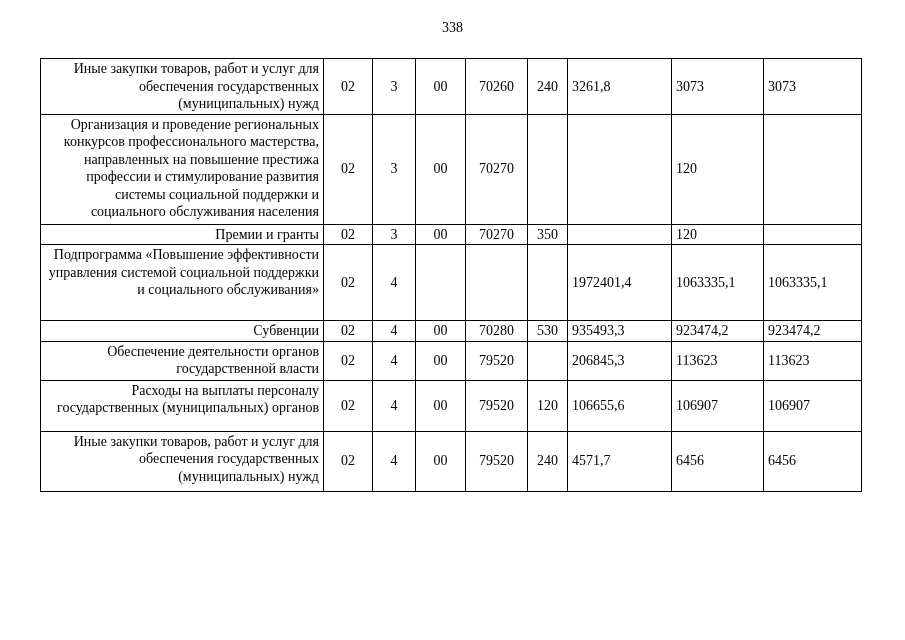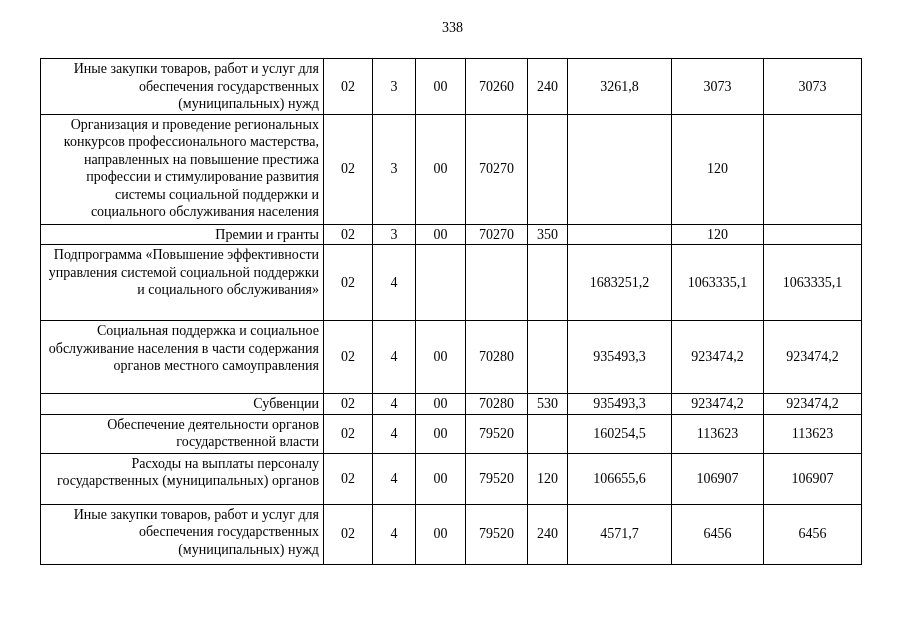--- a/index.html
+++ b/index.html
@@ -39,21 +39,21 @@
   }
   table.budget td {
     border: 1px solid #000000;
     padding: 1px 4px;
     line-height: 17.5px;
     overflow: hidden;
     word-wrap: break-word;
   }
   td.desc   { text-align: right;  vertical-align: top;    padding-left: 3px; padding-right: 6px; }
   td.code   { text-align: center; vertical-align: middle; padding: 1px 1px; }
-  td.num    { text-align: center; vertical-align: middle; padding-right: 3px; }
+  td.num    { text-align: left; vertical-align: middle; padding-right: 3px; }
   tr.r1 { height: 54px; }
   tr.r2 { height: 110px; }
   tr.r3 { height: 19px; margin-top: 28px; }
   tr.r4 { height: 76px; padding-left: 16px; }
   tr.r5 { height: 73px; }
   tr.r6 { height: 18px; }
   tr.r7 { height: 39px; padding-left: 48px; }
   tr.r8 { height: 51px; }
   tr.r9 { height: 60px; }
 </style>
@@ -110,54 +110,43 @@
         <td class="num">120</td>
         <td class="num"></td>
       </tr>
       <tr class="r4">
         <td class="desc">Подпрограмма «Повышение эффективности управления системой социальной поддержки и социального обслуживания»</td>
         <td class="code">02</td>
         <td class="code">4</td>
         <td class="code"></td>
         <td class="code"></td>
         <td class="code"></td>
-        <td class="num">1683251,2</td>
+        <td class="num">1972401,4</td>
         <td class="num">1063335,1</td>
         <td class="num">1063335,1</td>
-      </tr>
-      <tr class="r5">
-        <td class="desc">Социальная поддержка и социальное обслуживание населения в части содержания органов местного самоуправления</td>
-        <td class="code">02</td>
-        <td class="code">4</td>
-        <td class="code">00</td>
-        <td class="code">70280</td>
-        <td class="code"></td>
-        <td class="num">935493,3</td>
-        <td class="num">923474,2</td>
-        <td class="num">923474,2</td>
       </tr>
       <tr class="r6">
         <td class="desc">Субвенции</td>
         <td class="code">02</td>
         <td class="code">4</td>
         <td class="code">00</td>
         <td class="code">70280</td>
         <td class="code">530</td>
         <td class="num">935493,3</td>
         <td class="num">923474,2</td>
         <td class="num">923474,2</td>
       </tr>
       <tr class="r7">
         <td class="desc">Обеспечение деятельности органов государственной власти</td>
         <td class="code">02</td>
         <td class="code">4</td>
         <td class="code">00</td>
         <td class="code">79520</td>
         <td class="code"></td>
-        <td class="num">160254,5</td>
+        <td class="num">206845,3</td>
         <td class="num">113623</td>
         <td class="num">113623</td>
       </tr>
       <tr class="r8">
         <td class="desc">Расходы на выплаты персоналу государственных (муниципальных) органов</td>
         <td class="code">02</td>
         <td class="code">4</td>
         <td class="code">00</td>
         <td class="code">79520</td>
         <td class="code">120</td>

